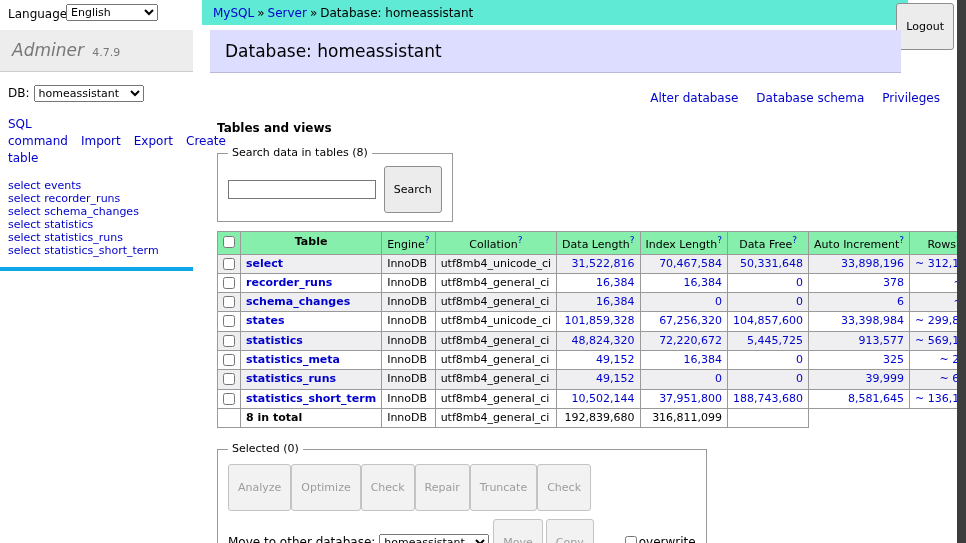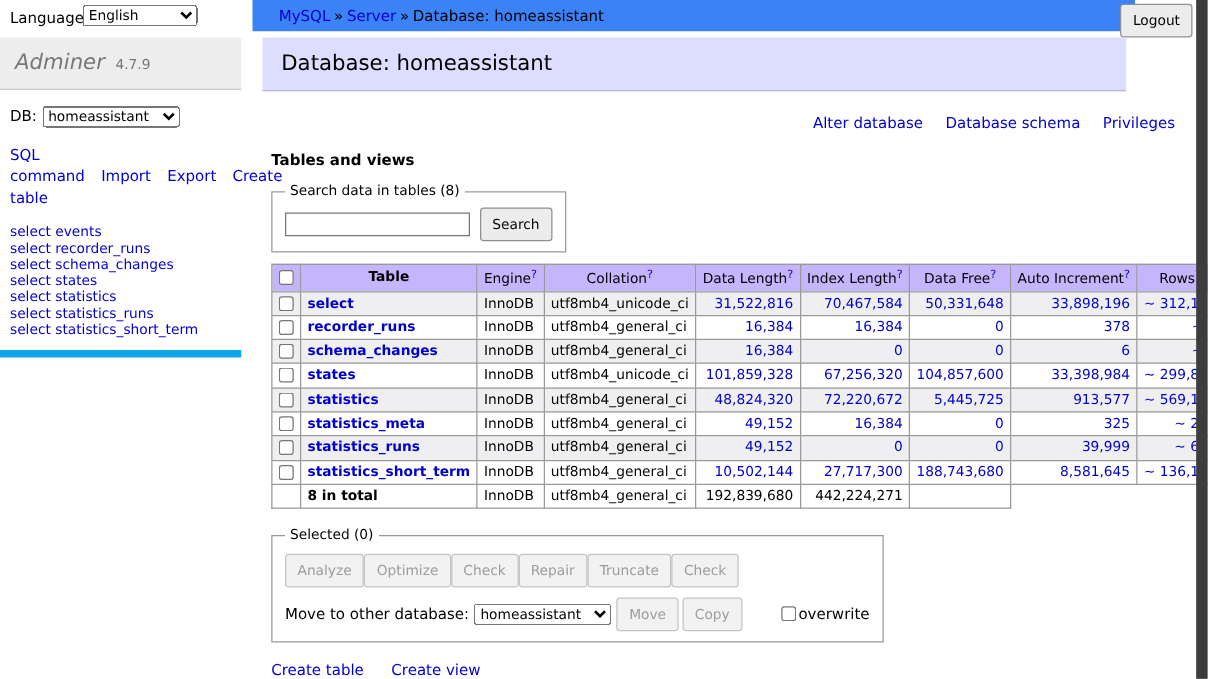--- a/index.html
+++ b/index.html
@@ -10,44 +10,44 @@
   }
   a { color: #0000cc; text-decoration: none; cursor: pointer; }
 
   
   .topbar { position: absolute; top: 0; left: 0; width: 966px; height: 26px; background: #fff; }
   .lang-label { position: absolute; left: 8px; top: 7px; }
   .lang-select { position: absolute; left: 66px; top: 4px; width: 92px; }
   select { font: 11px "DejaVu Sans", sans-serif; }
   .breadcrumb {
     position: absolute; left: 202px; top: 0; width: 706px; height: 25px;
-    background: #3b82f6; line-height: 26px; padding-left: 21px; white-space: nowrap;
+    background: #5eead4; line-height: 26px; padding-left: 11px; white-space: nowrap;
   }
   .breadcrumb .sep { color: #000; margin: 0 3px; }
   button.btn {
     font: 11px "DejaVu Sans", sans-serif;
     background: #ececec; border: 1px solid #8f8f8f; border-radius: 3px;
-    padding: 6px 9px; color: #000; cursor: pointer;
+    padding: 16px 9px; color: #000; cursor: pointer;
   }
   button.btn:disabled { color: #9c9c9c; border-color: #c3c3c3; background: #f2f2f2; }
   .logout-btn { position: absolute; right: 12px; top: 3px; }
 
   
   .sidebar { position: absolute; left: 0; top: 28px; width: 193px; }
   .sidebar h1 {
     background: #ededed; border-bottom: 1px solid #ccc;
     margin-top: 2px; padding: 9px 12px 10px;
     font-weight: normal; font-size: 17px; color: #777; font-style: italic;
   }
   .logo-version { font-size: 11px; font-style: normal; color: #777; margin-left: 3px; text-align: center; }
   .db-row { margin: 13px 0 0 8px; }
   .db-row select { width: 110px; margin-left: 4px; }
   .sb-actions { margin: 14px 8px 0 8px; line-height: 17px; }
   .sb-actions a { margin-right: 13px; }
-  .tables-box { margin-top: 12px; padding: 0 0 10px 8px; border-bottom: 6px solid #0ea5e9; }
+  .tables-box { margin-top: 12px; padding: 0 0 10px 8px; border-bottom: 4px solid #0ea5e9; }
   .tables-box ul { list-style: none; }
   .tables-box li { font-size: 11px; line-height: 13px; white-space: nowrap; }
 
   
   .content { position: absolute; left: 210px; top: 28px; width: 748px; }
   .content h2 {
     background: #ddddff; border-bottom: 1px solid #b8b8d8;
     margin-top: 2px; width: 691px; padding: 10px 15px;
     font-weight: normal; font-size: 17px;
   }
@@ -64,21 +64,21 @@
     width: 148px; height: 19px; border: 1px solid #767676;
     font: 11px "DejaVu Sans", sans-serif; padding: 0 3px; vertical-align: middle;
   }
   .search-fs .btn { margin-left: 4px; vertical-align: middle; }
 
   table.tables { border-collapse: collapse; margin: 9px 0 0 7px; }
   table.tables th, table.tables td {
     border: 1px solid #999; padding: 2px 5px; font-size: 11px; height: 19px;
     white-space: nowrap;
   }
-  table.tables thead th { background: #c4b5fd; font-weight: normal; text-align: center; }
+  table.tables thead th { background: #86efac; font-weight: normal; text-align: center; }
   table.tables thead th.col-table { font-weight: bold; }
   table.tables thead sup a { font-size: 9px; }
   table.tables tbody tr:nth-child(odd) { background: #efeff1; }
   td.col-check, th.col-check { text-align: center; width: 22px; padding: 0 3px; }
   td.col-name a { font-weight: bold; }
   td.num { text-align: right; }
   td.num-total { text-align: right; color: #000; }
   td.total { font-weight: bold; }
   input[type="checkbox"] { width: 12px; height: 12px; vertical-align: middle; }
 
@@ -120,21 +120,20 @@
     <span>DB:</span><select>
       <option>homeassistant</option>
     </select>
   </div>
   <p class="sb-actions"><a href="#">SQL command</a><a href="#">Import</a><a href="#">Export</a><a href="#">Create table</a></p>
   <div class="tables-box">
     <ul>
         <li><a href="#">select events</a></li>
         <li><a href="#">select recorder_runs</a></li>
         <li><a href="#">select schema_changes</a></li>
-        <li><a href="#">select states</a></li>
         <li><a href="#">select statistics</a></li>
         <li><a href="#">select statistics_runs</a></li>
         <li><a href="#">select statistics_short_term</a></li>
       </ul>
   </div>
 </div>
 
 <div class="content">
   <h2>Database: homeassistant</h2>
   <p class="db-nav"><a href="#">Alter database</a><a href="#">Database schema</a><a href="#">Privileges</a></p>
@@ -237,34 +236,34 @@
           <td class="num"><a href="#">0</a></td>
           <td class="num"><a href="#">39,999</a></td>
           <td class="num"><a href="#">~ 628</a></td>
         </tr>
         <tr>
           <td class="col-check"><input type="checkbox" style=""></td>
           <td class="col-name"><a href="#">statistics_short_term</a></td>
           <td>InnoDB</td>
           <td>utf8mb4_general_ci</td>
           <td class="num"><a href="#">10,502,144</a></td>
-          <td class="num"><a href="#">27,717,300</a></td>
+          <td class="num"><a href="#">37,951,800</a></td>
           <td class="num"><a href="#">188,743,680</a></td>
           <td class="num"><a href="#">8,581,645</a></td>
           <td class="num"><a href="#">~ 136,108</a></td>
         </tr>
       </tbody>
     <tfoot>
         <tr>
           <td class="col-check"></td>
           <td class="col-name total">8 in total</td>
           <td>InnoDB</td>
           <td>utf8mb4_general_ci</td>
           <td class="num-total">192,839,680</td>
-          <td class="num-total">442,224,271</td>
+          <td class="num-total">316,811,099</td>
           <td class="num-total"></td>
         </tr>
       </tfoot>
   </table>
 
   <fieldset class="selected-fs">
     <legend>Selected (0)</legend>
     <div class="op-row"><button class="btn" disabled="">Analyze</button><button class="btn" disabled="">Optimize</button><button class="btn" disabled="">Check</button><button class="btn" disabled="">Repair</button><button class="btn" disabled="">Truncate</button><button class="btn" disabled="">Check</button></div>
     <div class="move-row">
       <span>Move to other database:</span><select>

